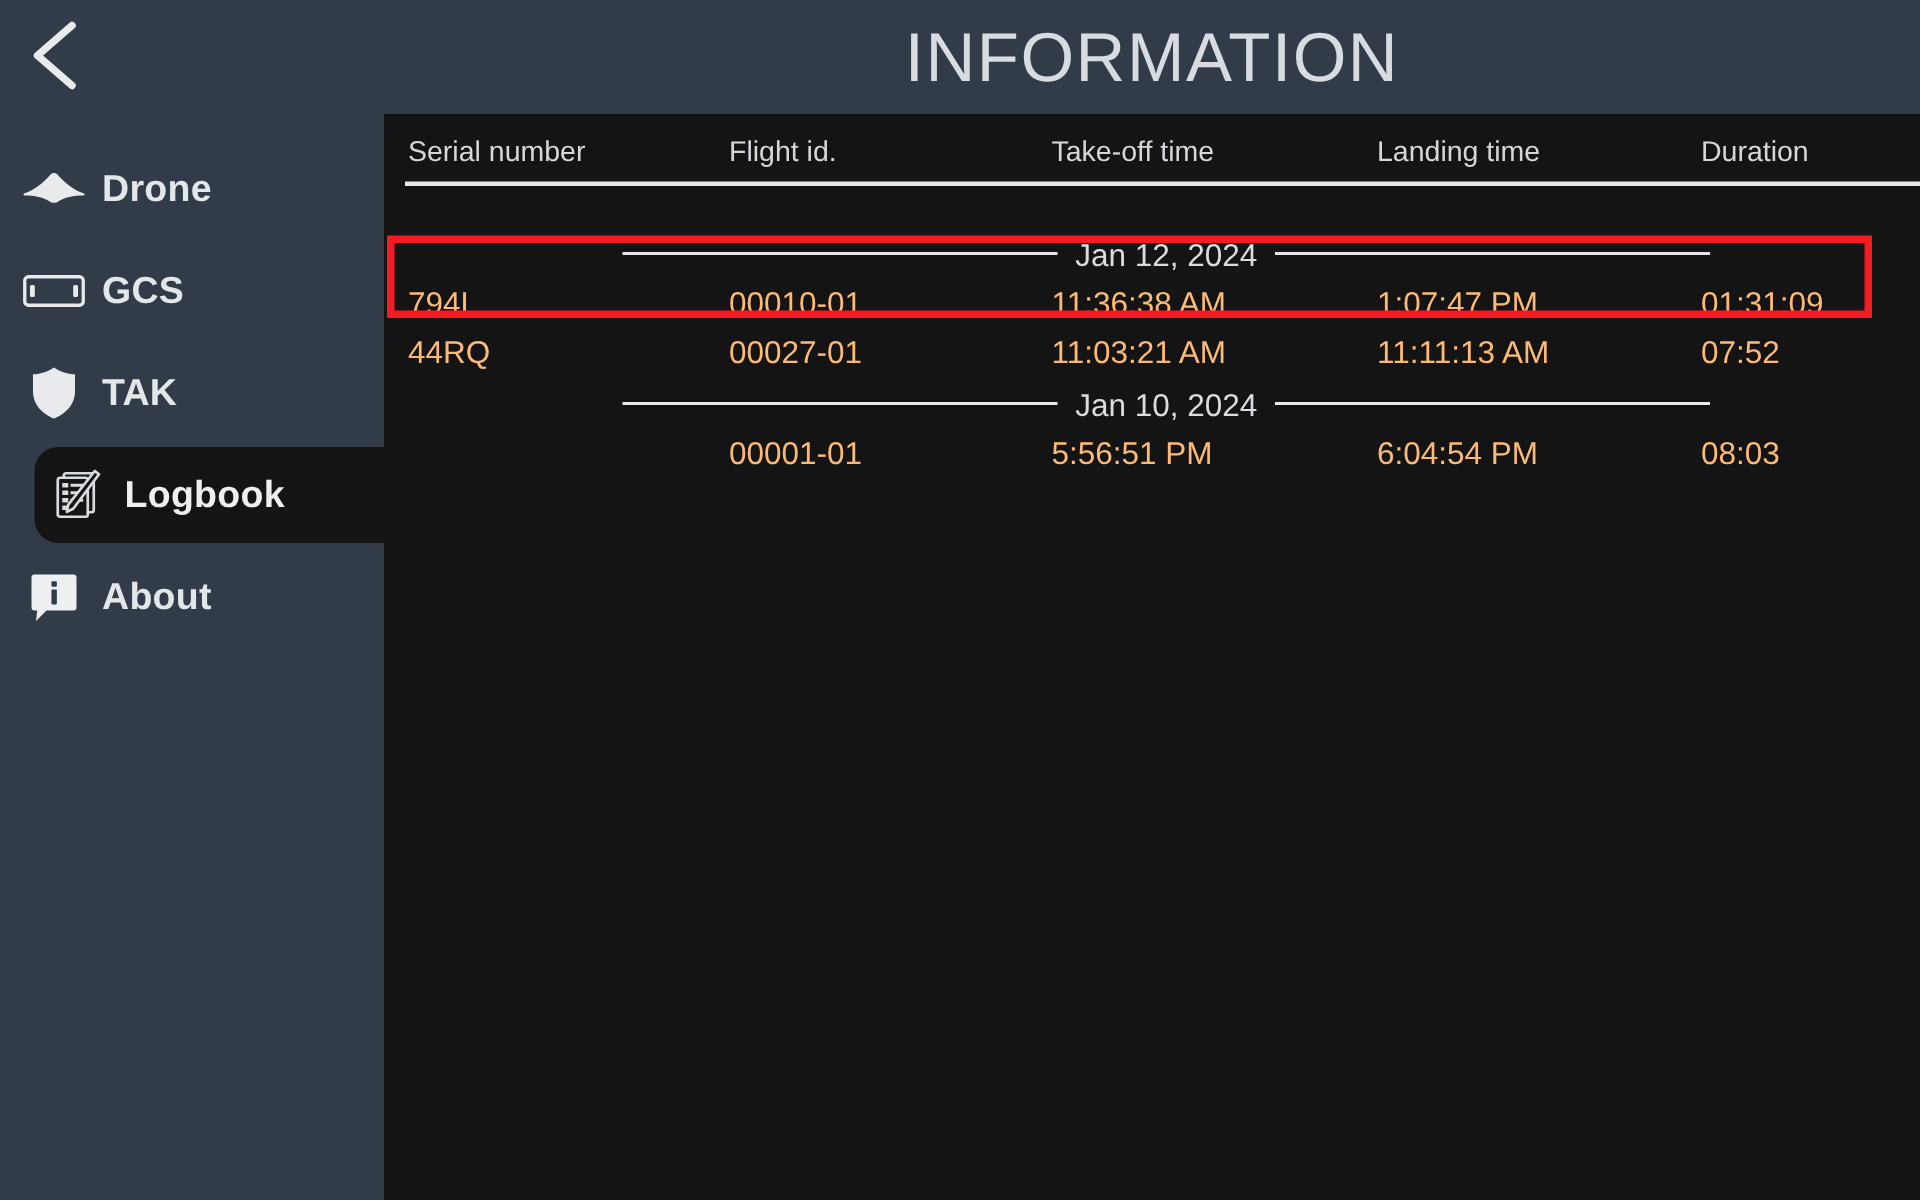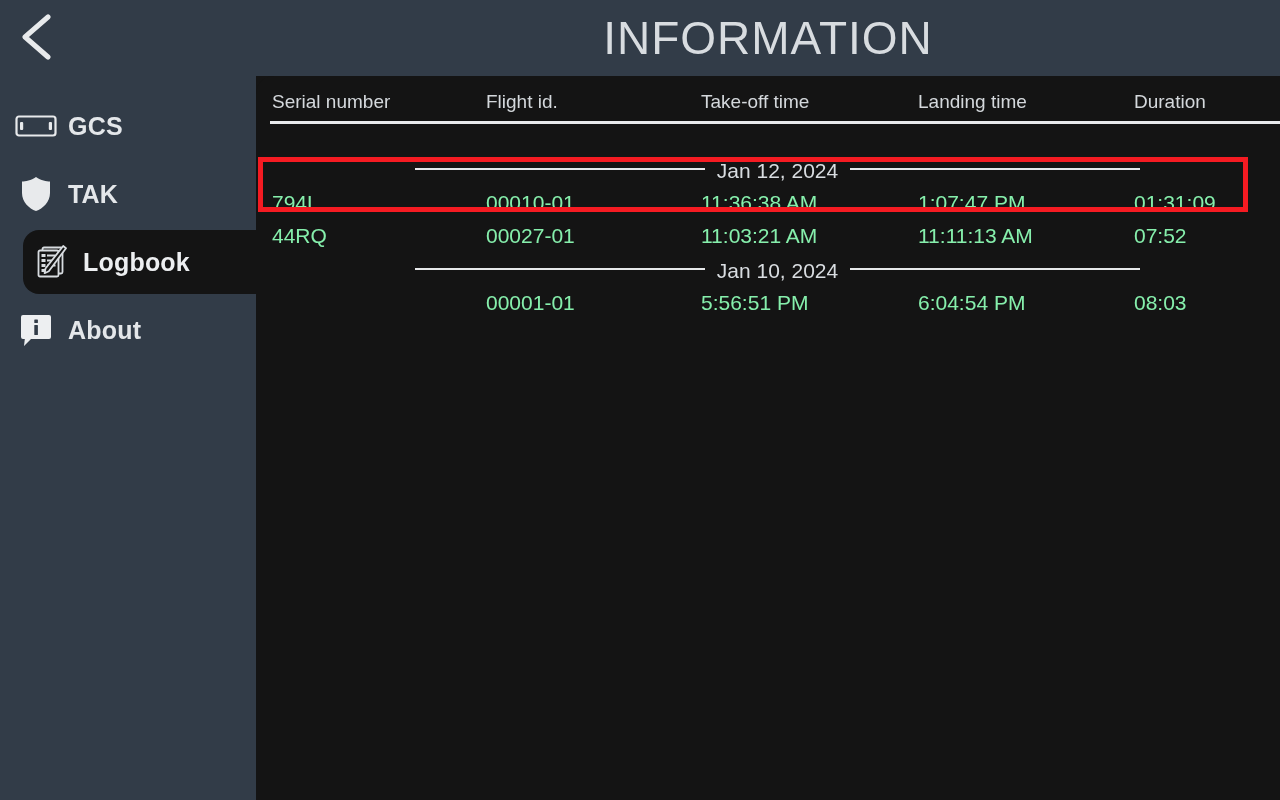--- a/index.html
+++ b/index.html
@@ -84,21 +84,21 @@
   }
   .date-sep .ln{ flex:1 1 auto; height:2px; background:#E6E8EA; }
   .date-sep .dt{
     padding:0 12px; font-size:21px; color:#D9DDE1; line-height:1;
     white-space:nowrap; transform:translateY(1px);
   }
   .date-sep .pad{ width:140px; }
 
   .row{ position:relative; height:33px; }
   .row .cell{
-    position:absolute; top:0; font-size:21px; color:#86efac; line-height:33px;
+    position:absolute; top:0; font-size:21px; color:#fdba74; line-height:33px;
     white-space:nowrap;
   }
 
   
   .c0{ left:16px; }
   .c1{ left:230px; }
   .c2{ left:445px; }
   .c3{ left:662px; }
   .c4{ left:878px; }
 
@@ -120,20 +120,31 @@
     <div class="back-btn">
       <span>
         <svg width="34" height="46" viewBox="0 0 34 46" fill="none">
           <path d="M29 3 L6 23 L29 43" stroke="#E8EAEC" stroke-width="5" stroke-linecap="round" stroke-linejoin="round"></path>
         </svg>
       </span>
     </div>
 
     <div class="nav">
 
+      <div class="nav-item">
+        <span class="ico">
+          <svg width="42" height="24" viewBox="0 0 42 24">
+            <path d="M1 15 C7 13 13 9 19 2 C19.8 1 22.2 1 23 2 C29 9 35 13 41 15
+                     C41.6 15.2 41.4 16.4 40.6 16.4 C34 16.4 28 17.6 23.4 20.6
+                     C22.4 21.3 19.6 21.3 18.6 20.6 C14 17.6 8 16.4 1.4 16.4
+                     C0.6 16.4 0.4 15.2 1 15 Z" fill="#E8EAEC"></path>
+          </svg>
+        </span>
+        <span class="nav-label">Drone</span>
+      </div>
 
       <div class="nav-item">
         <span class="ico">
           <svg width="42" height="26" viewBox="0 0 42 26">
             <rect x="1.5" y="3.5" width="39" height="19" rx="2.5" fill="none" stroke="#E8EAEC" stroke-width="2.2"></rect>
             <rect x="5" y="9" width="3.2" height="8" rx="1" fill="#E8EAEC"></rect>
             <rect x="33.8" y="9" width="3.2" height="8" rx="1" fill="#E8EAEC"></rect>
           </svg>
         </span>
         <span class="nav-label">GCS</span>

